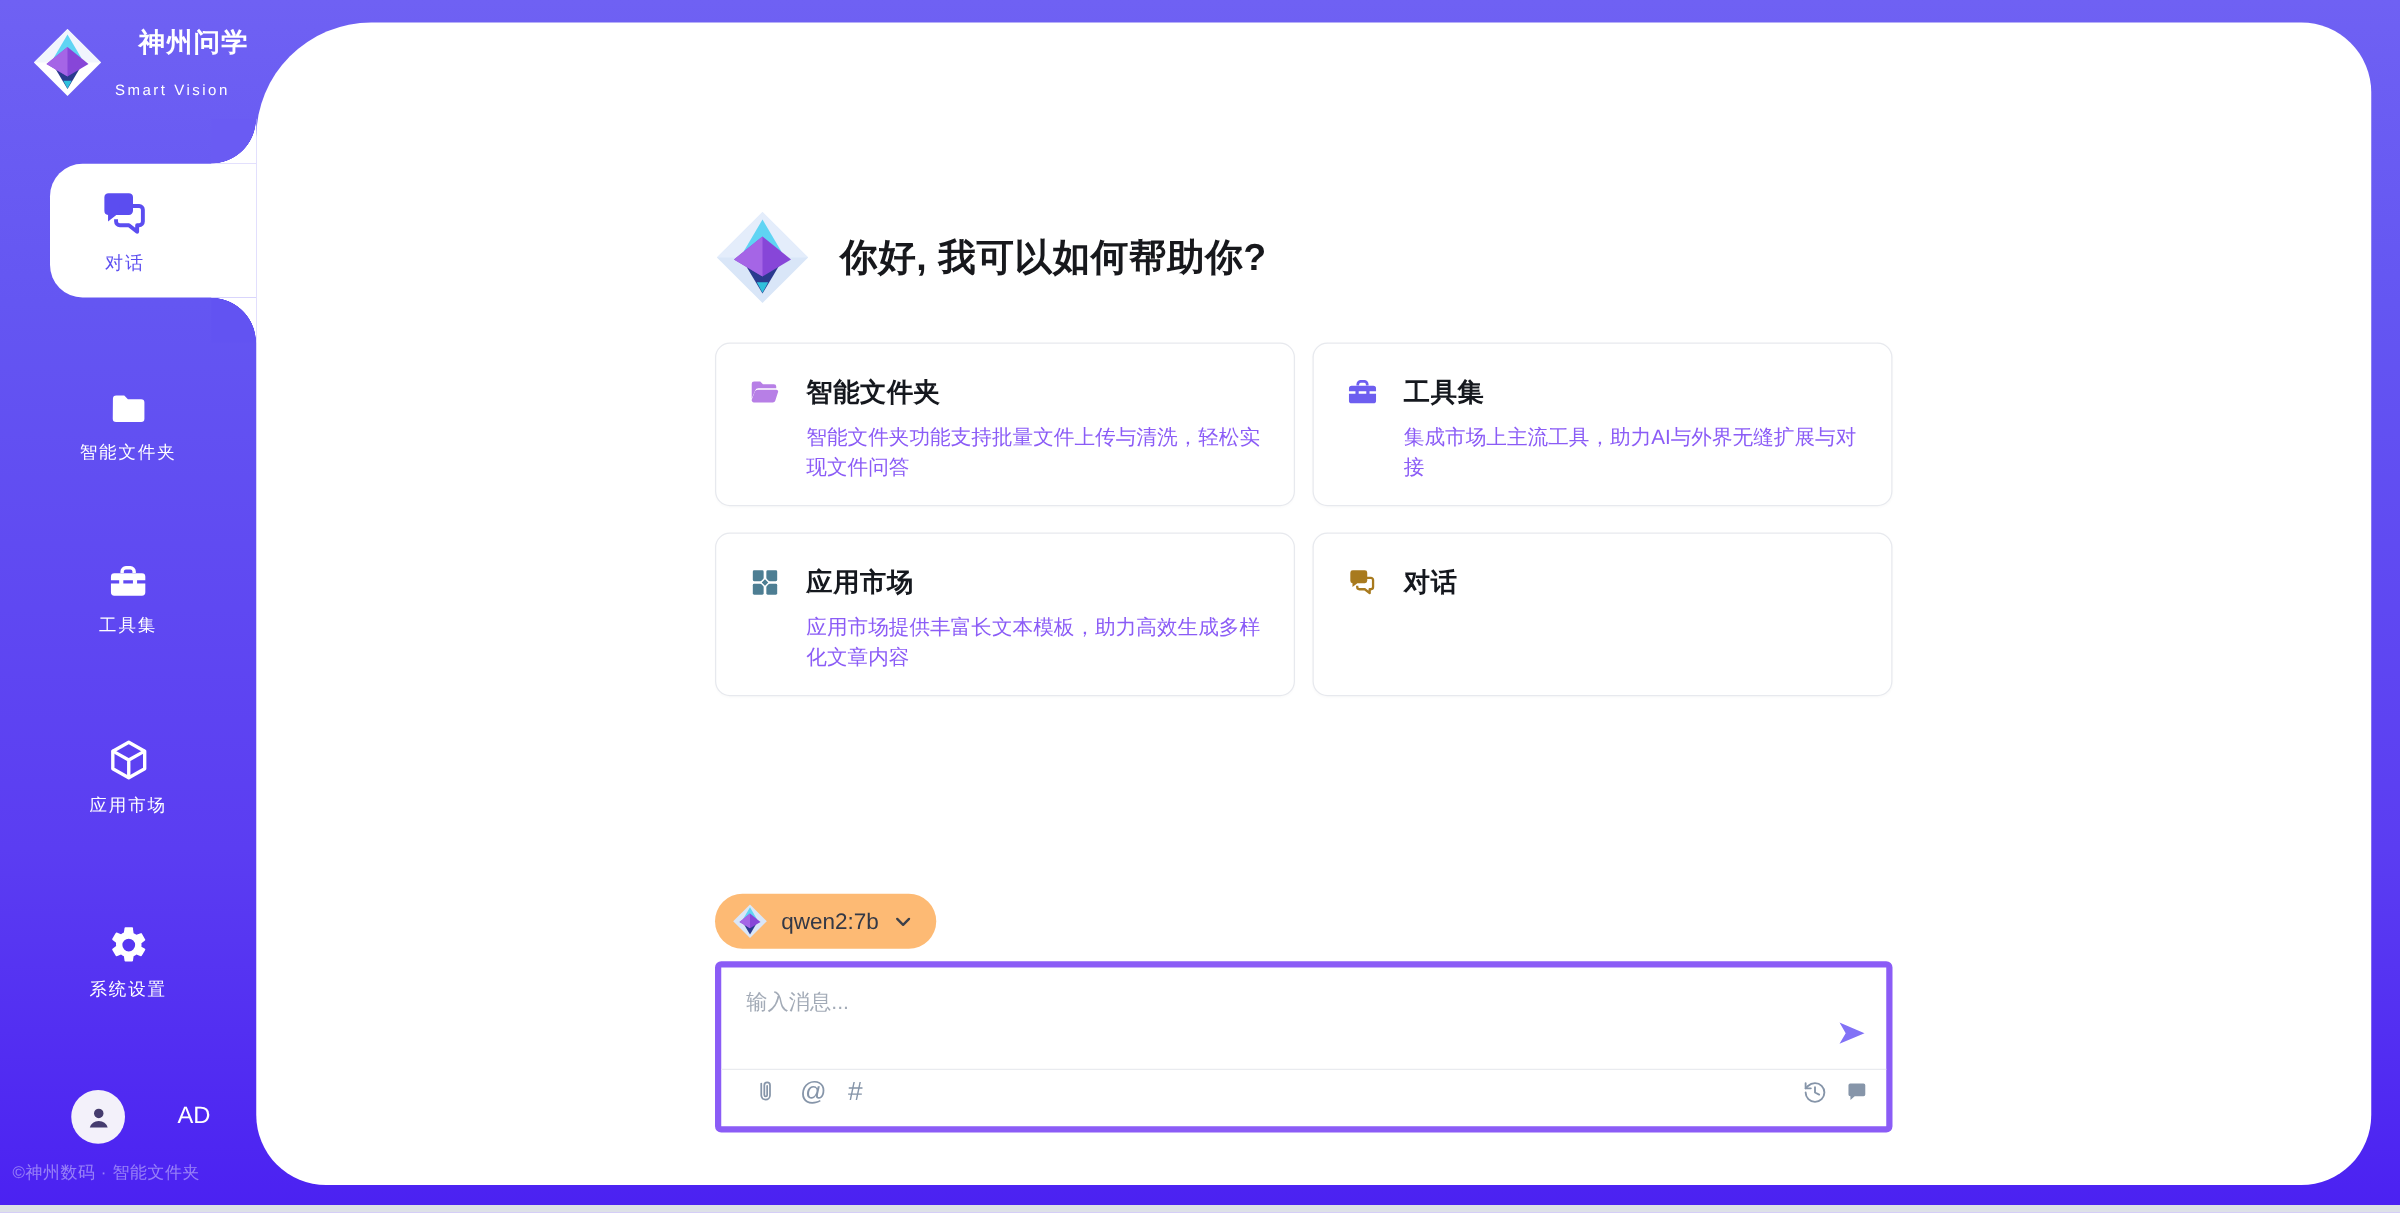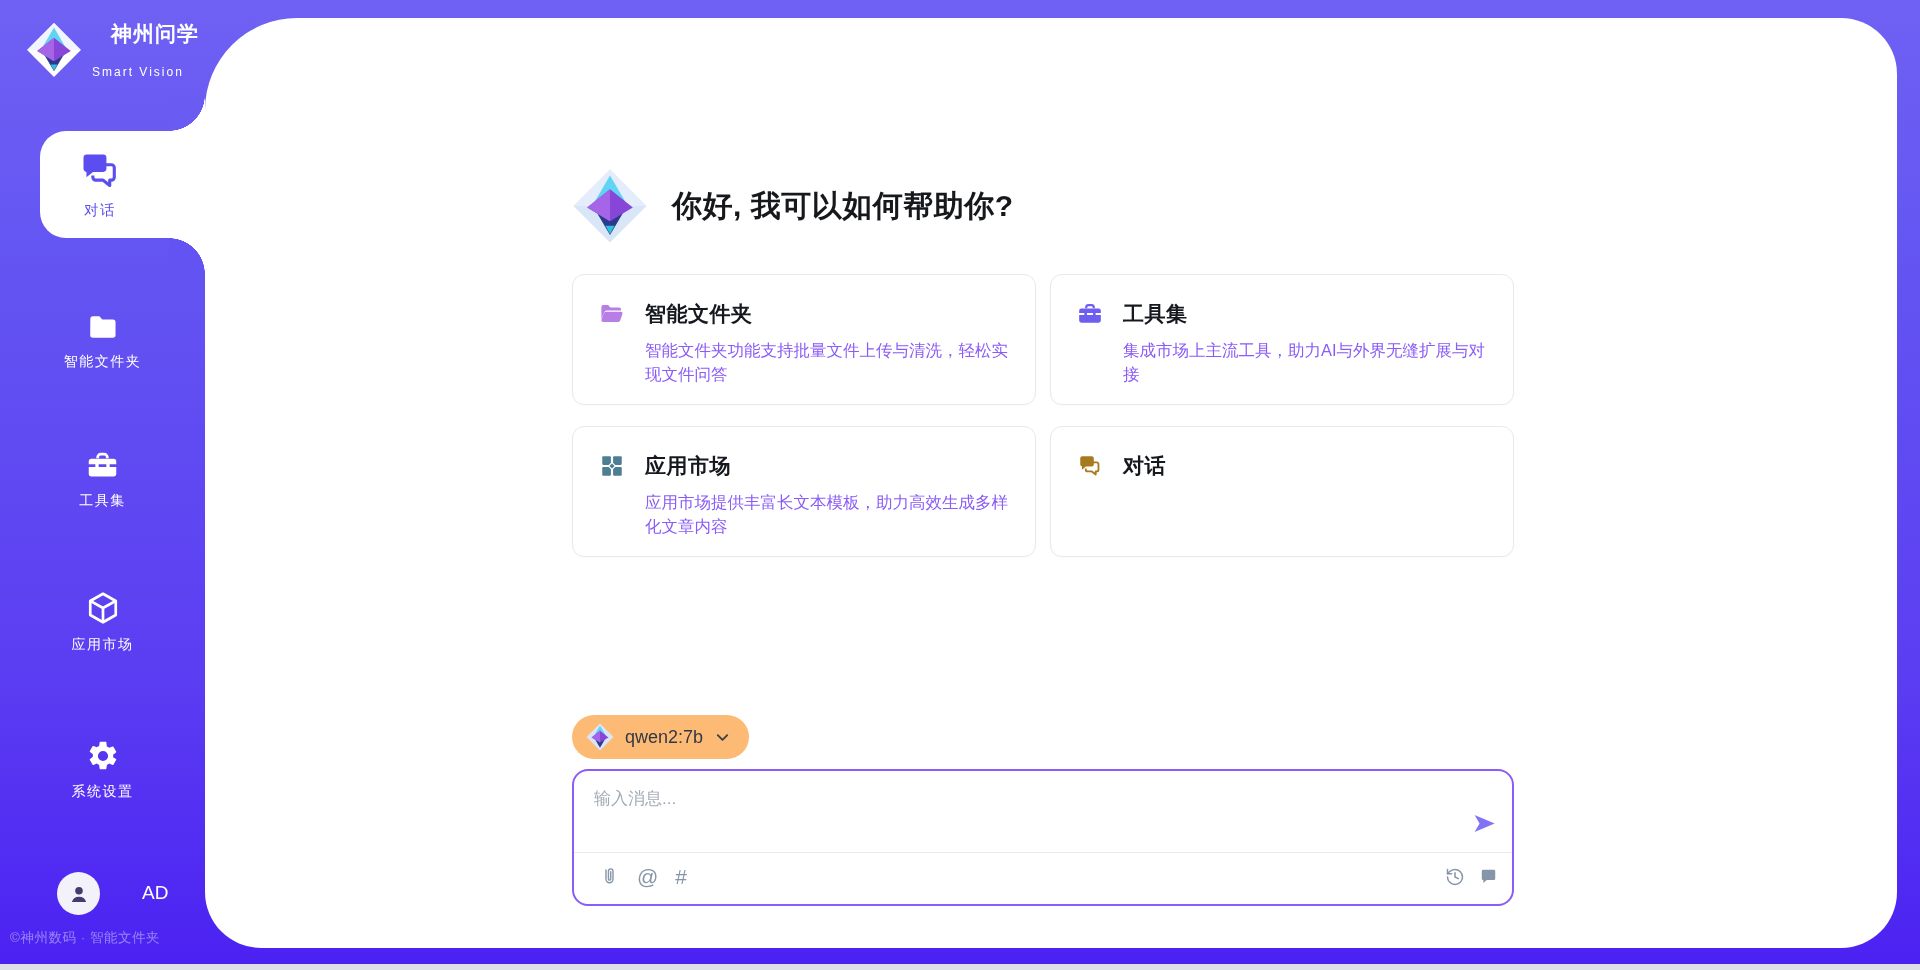--- a/index.html
+++ b/index.html
@@ -56,21 +56,21 @@
   .c1 { color:#b77fe6; } .c2 { color:#6d5ef0; } .c3 { color:#4d7e93; } .c4 { color:#a87a1e; }
   .card-title { color:#15181e; font-size:21px; font-weight:bold; letter-spacing:0.5px; }
   .card-desc { margin:10px 0 0 46px; width:376px; color:#8b5cf6; font-size:16.5px; line-height:24px; }
 
   .model-pill { position:absolute; left:367px; top:697px; height:44px; border-radius:22px;
     background:#fdba74; display:flex; align-items:center; gap:11px; padding:0 18px 0 14px; cursor:pointer; }
   .pill-logo { width:28px; height:28px; }
   .pill-text { color:#333846; font-size:18px; }
 
   .composer { position:absolute; left:367px; top:751px; width:942px; height:137px;
-    background:#fff; border:2px solid #8b5cf6; border-radius:16px; }
+    background:#fff; border:5px solid #8b5cf6; border-radius:5px; }
   .composer textarea { position:absolute; left:0; top:0; width:100%; height:80px;
     border:none; outline:none; resize:none; background:transparent;
     padding:16px 70px 0 20px; font-size:17px; color:#30343c;
     font-family:"Liberation Sans","DejaVu Sans",sans-serif; }
   .composer textarea::placeholder { color:#a3abb7; }
   .send { position:absolute; right:13px; top:37px; width:30px; height:30px; border:none;
     background:transparent; cursor:pointer; display:flex; align-items:center; justify-content:center; }
   .divider { position:absolute; left:0; right:0; top:81px; height:1px; background:#e9ebef; }
   .toolbar { position:absolute; left:0; right:0; bottom:0; height:55px;
     display:flex; align-items:center; justify-content:space-between; padding:0 14px 0 25px; }

